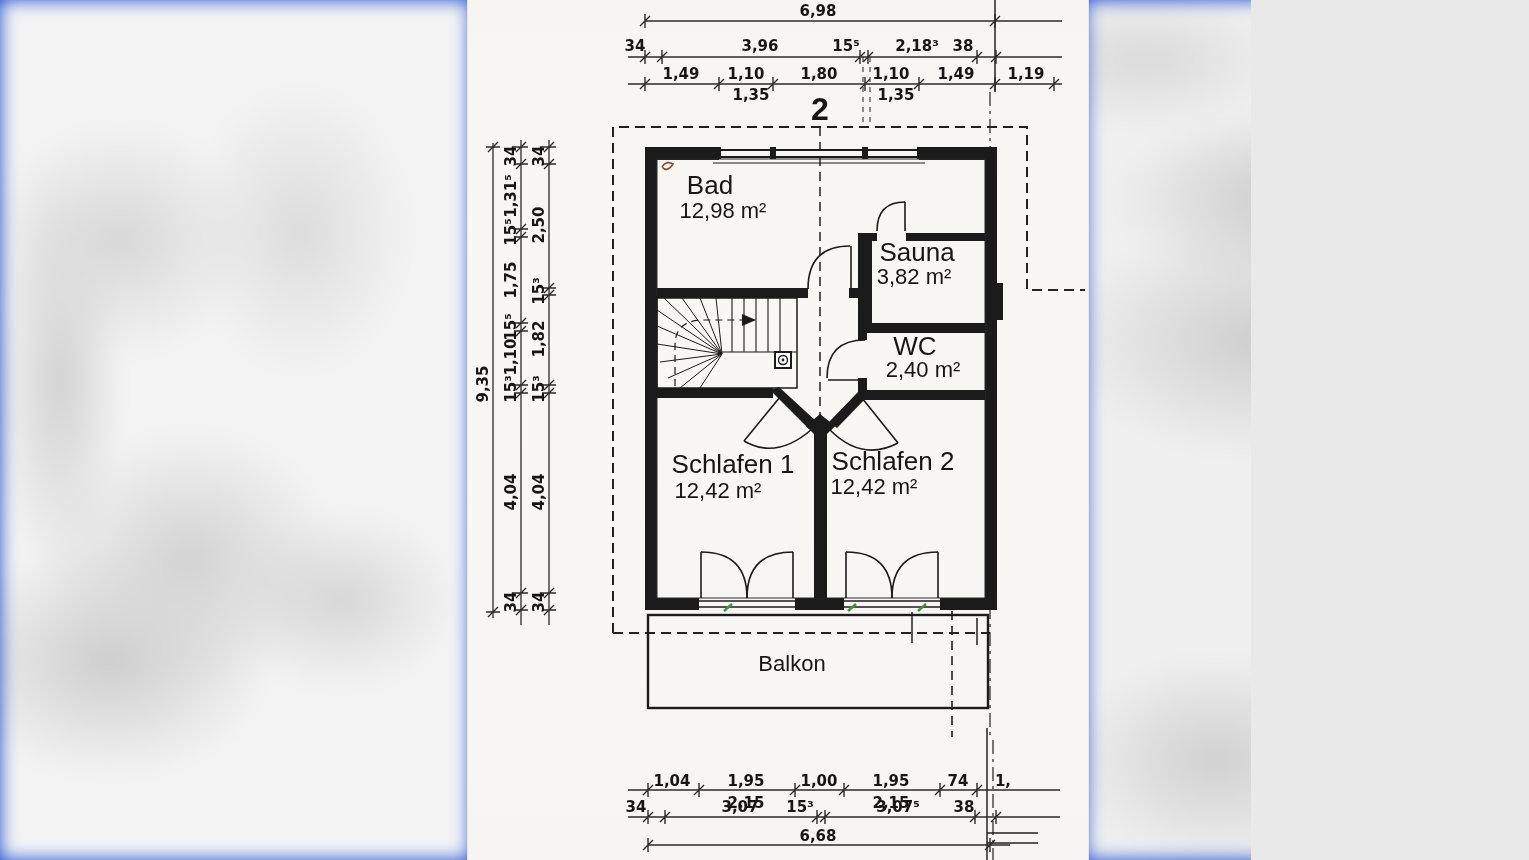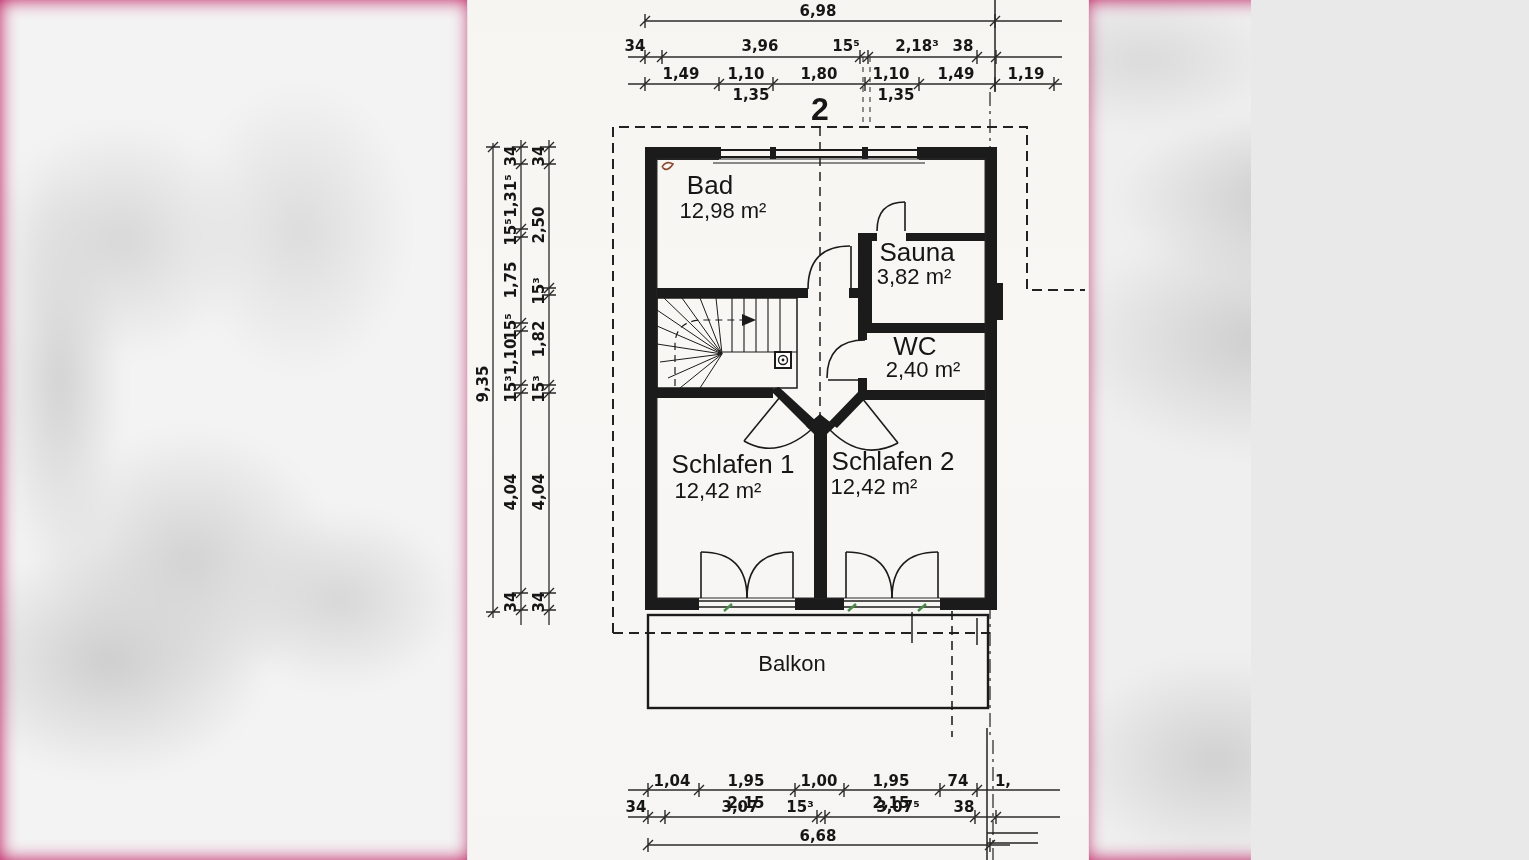--- a/index.html
+++ b/index.html
@@ -1,16 +1,16 @@
 <!DOCTYPE html>
 <html><head>
 <meta charset="utf-8">
 <style>
   html,body{margin:0;padding:0;background:#e9e9e9;}
-  .stage{position:relative;width:1251px;height:860px;overflow:hidden;background:#be185d;
+  .stage{position:relative;width:1251px;height:860px;overflow:hidden;background:#1d4ed8;
          font-family:"DejaVu Sans", sans-serif;}
   .blur-left{position:absolute;left:0;top:0;width:470px;height:860px;
     background:
       radial-gradient(190px 170px at 120px 240px, #d7d7d7, transparent 70%),
       radial-gradient(160px 210px at 300px 230px, #dcdcdc, transparent 70%),
       radial-gradient(90px 300px at 60px 380px, #d2d2d2, transparent 70%),
       radial-gradient(210px 190px at 190px 560px, #d2d2d2, transparent 70%),
       radial-gradient(230px 170px at 110px 660px, #cdcdcd, transparent 70%),
       radial-gradient(170px 130px at 340px 600px, #d6d6d6, transparent 70%),
       #f3f3f3;

